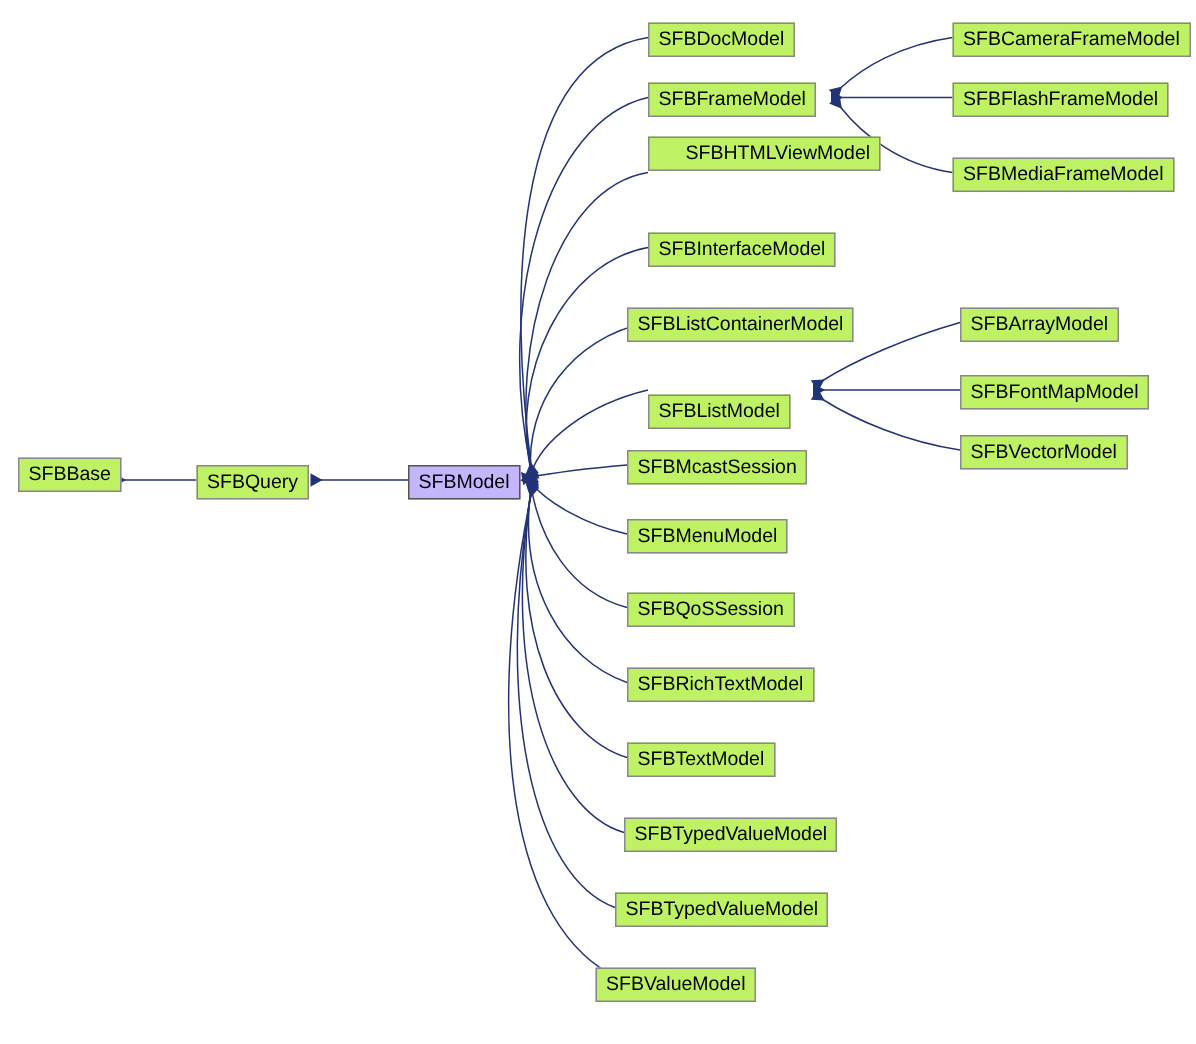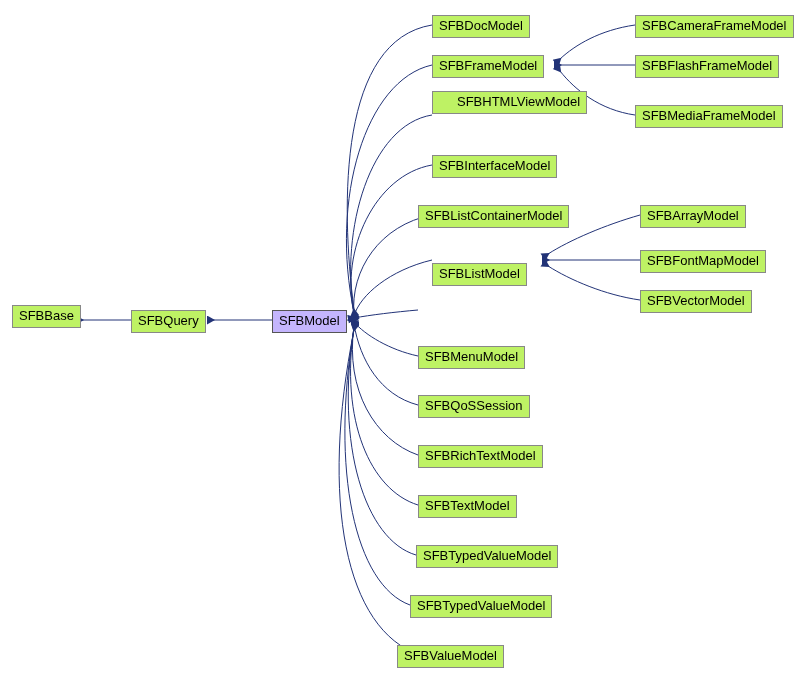--- a/index.html
+++ b/index.html
@@ -83,20 +83,21 @@
   <div class="node" style="left:12px; top:293px;margin-top:12px;"><span>SFBBase</span></div>
   <div class="node" style="left:131px; top:310px;"><span>SFBQuery</span></div>
   <div class="node focal" style="left:272px; top:310px;"><span>SFBModel</span></div>
 
   <div class="node" style="left:432px; top:15px;"><span>SFBDocModel</span></div>
   <div class="node" style="left:432px; top:55px;"><span>SFBFrameModel</span></div>
   <div class="node" style="left:432px; top:91px;padding-left:24px;"><span>SFBHTMLViewModel</span></div>
   <div class="node" style="left:432px; top:155px;"><span>SFBInterfaceModel</span></div>
   <div class="node" style="left:418px; top:205px;"><span>SFBListContainerModel</span></div>
   <div class="node" style="left:432px; top:263px;"><span>SFBListModel</span></div>
+  <div class="node" style="left:418px; top:300px;"><span>SFBMcastSession</span></div>
   <div class="node" style="left:418px; top:346px;"><span>SFBMenuModel</span></div>
   <div class="node" style="left:418px; top:395px;"><span>SFBQoSSession</span></div>
   <div class="node" style="left:418px; top:445px;"><span>SFBRichTextModel</span></div>
   <div class="node" style="left:418px; top:495px;"><span>SFBTextModel</span></div>
   <div class="node" style="left:416px; top:545px;"><span>SFBTypedValueModel</span></div>
   <div class="node" style="left:410px; top:595px;"><span>SFBTypedValueModel</span></div>
   <div class="node" style="left:397px; top:645px;"><span>SFBValueModel</span></div>
 
   <div class="node" style="left:635px; top:15px;"><span>SFBCameraFrameModel</span></div>
   <div class="node" style="left:635px; top:55px;"><span>SFBFlashFrameModel</span></div>

